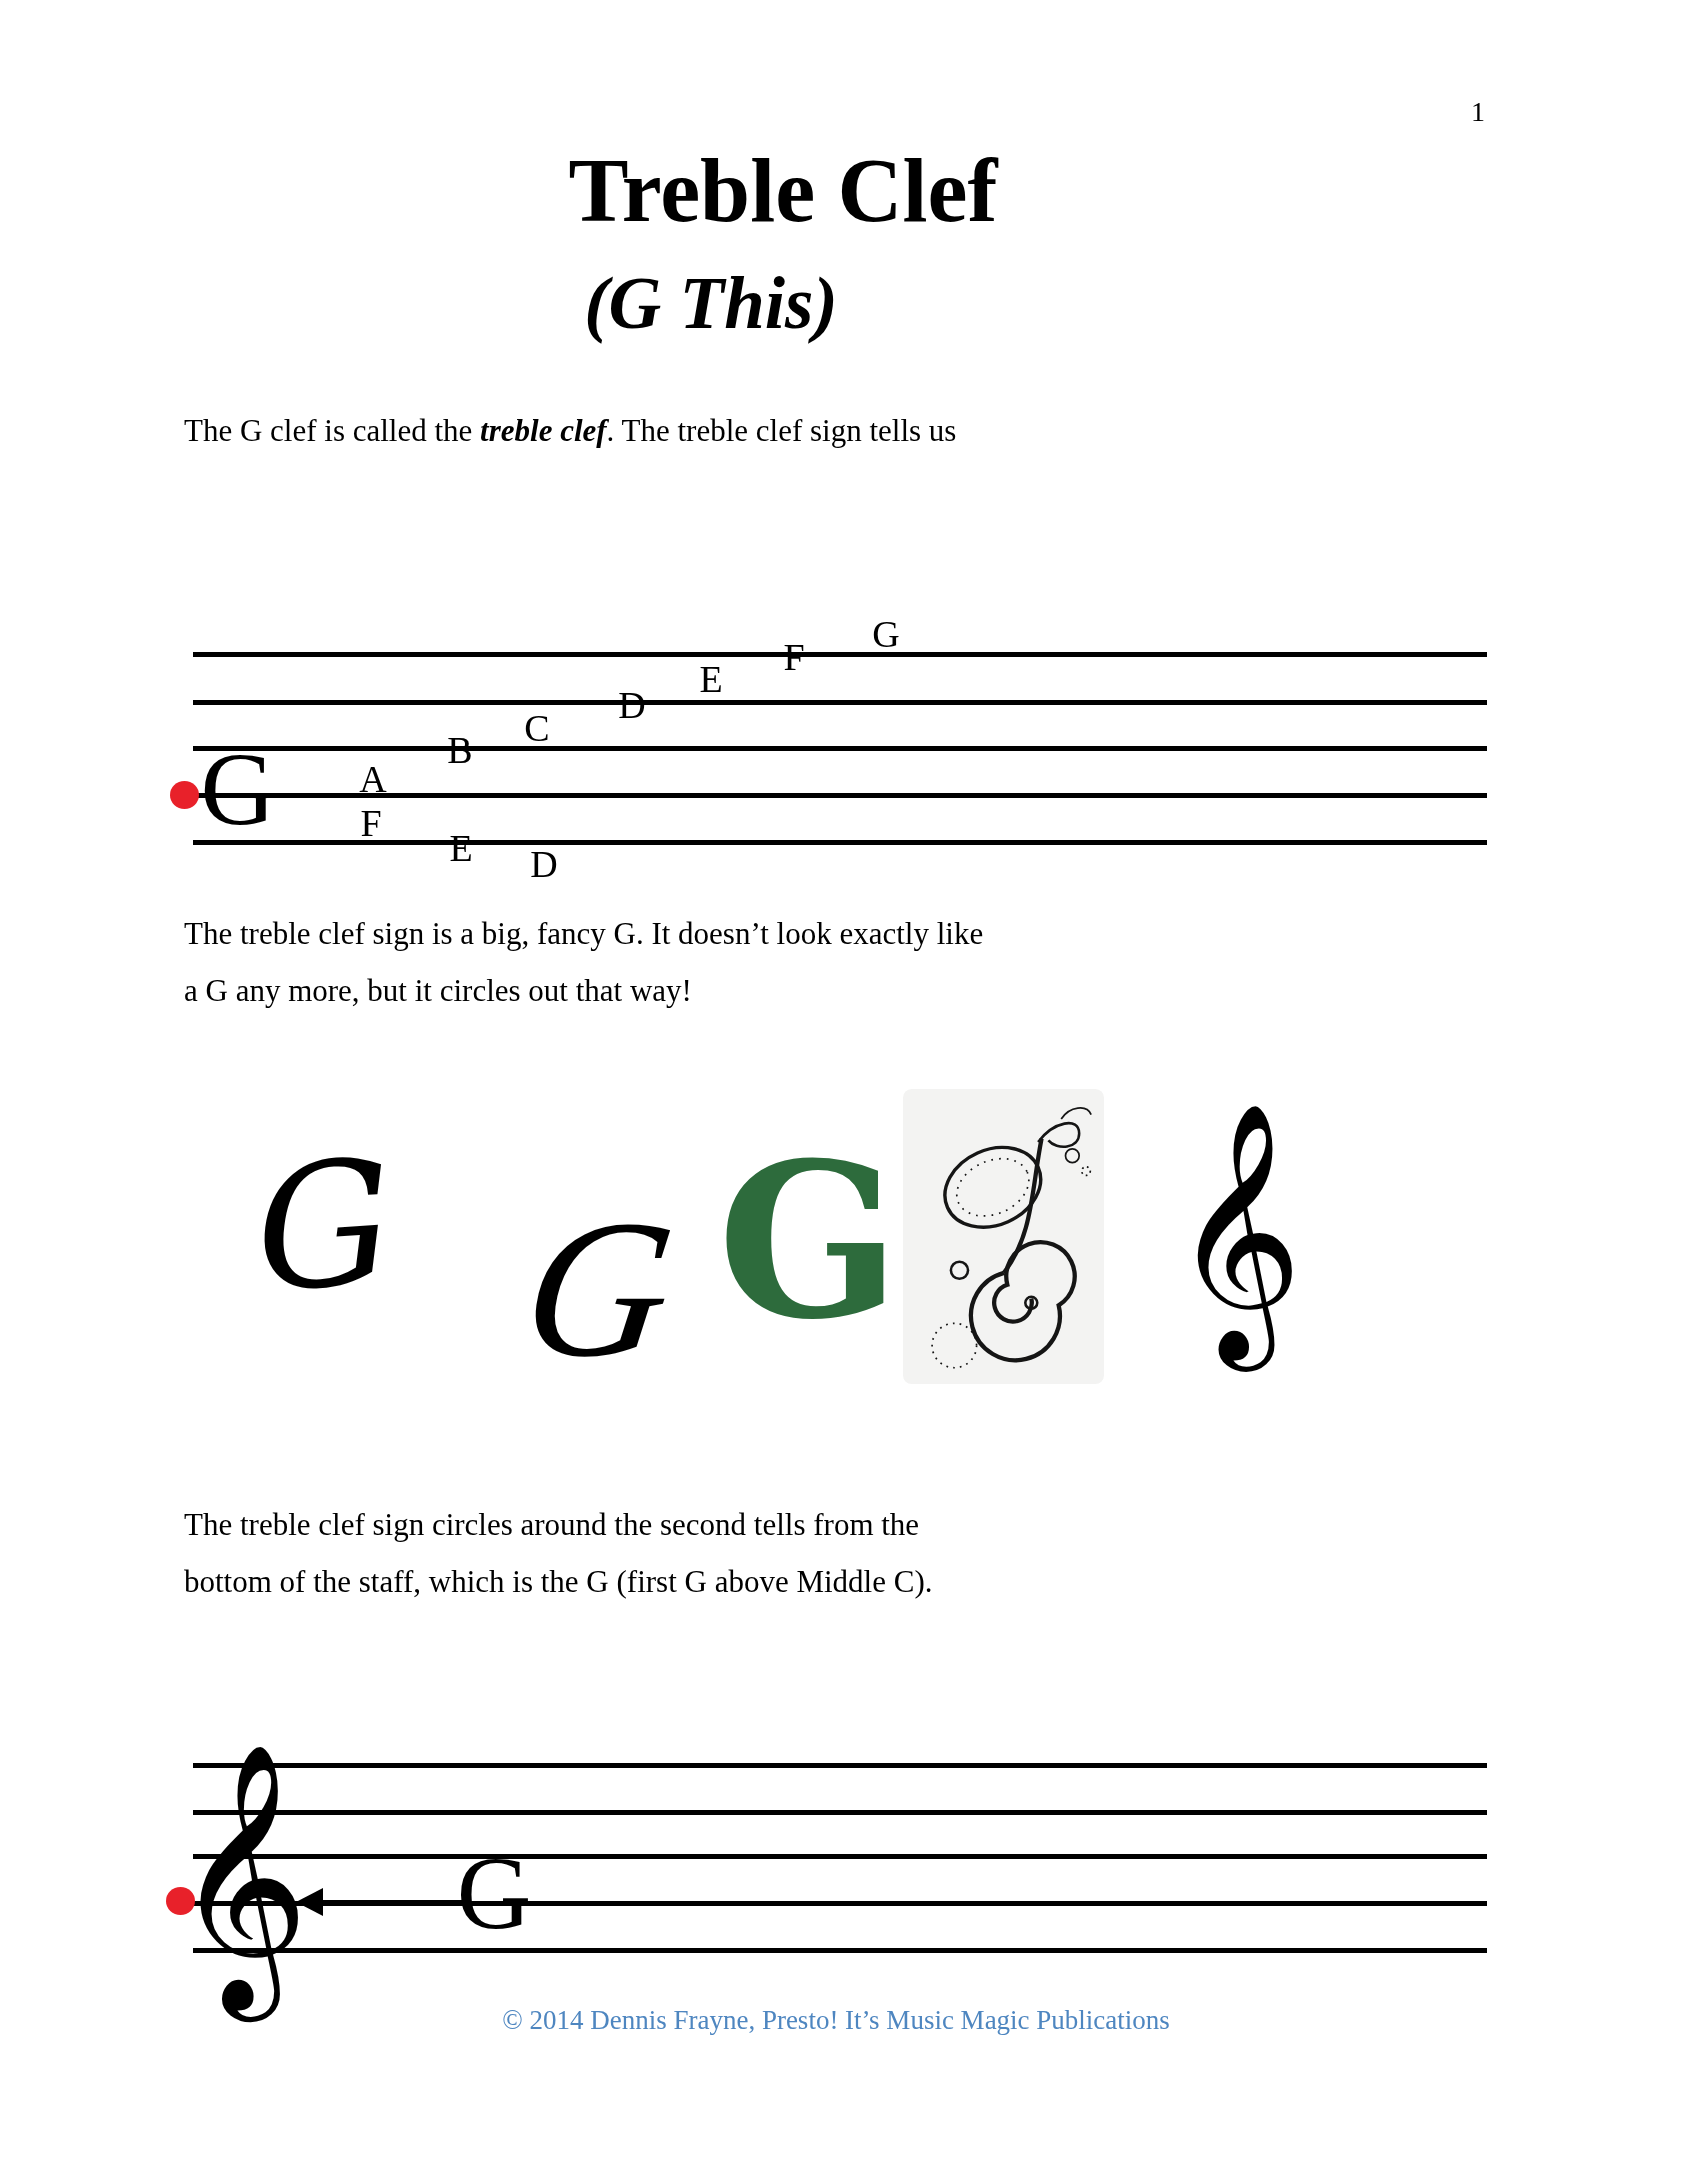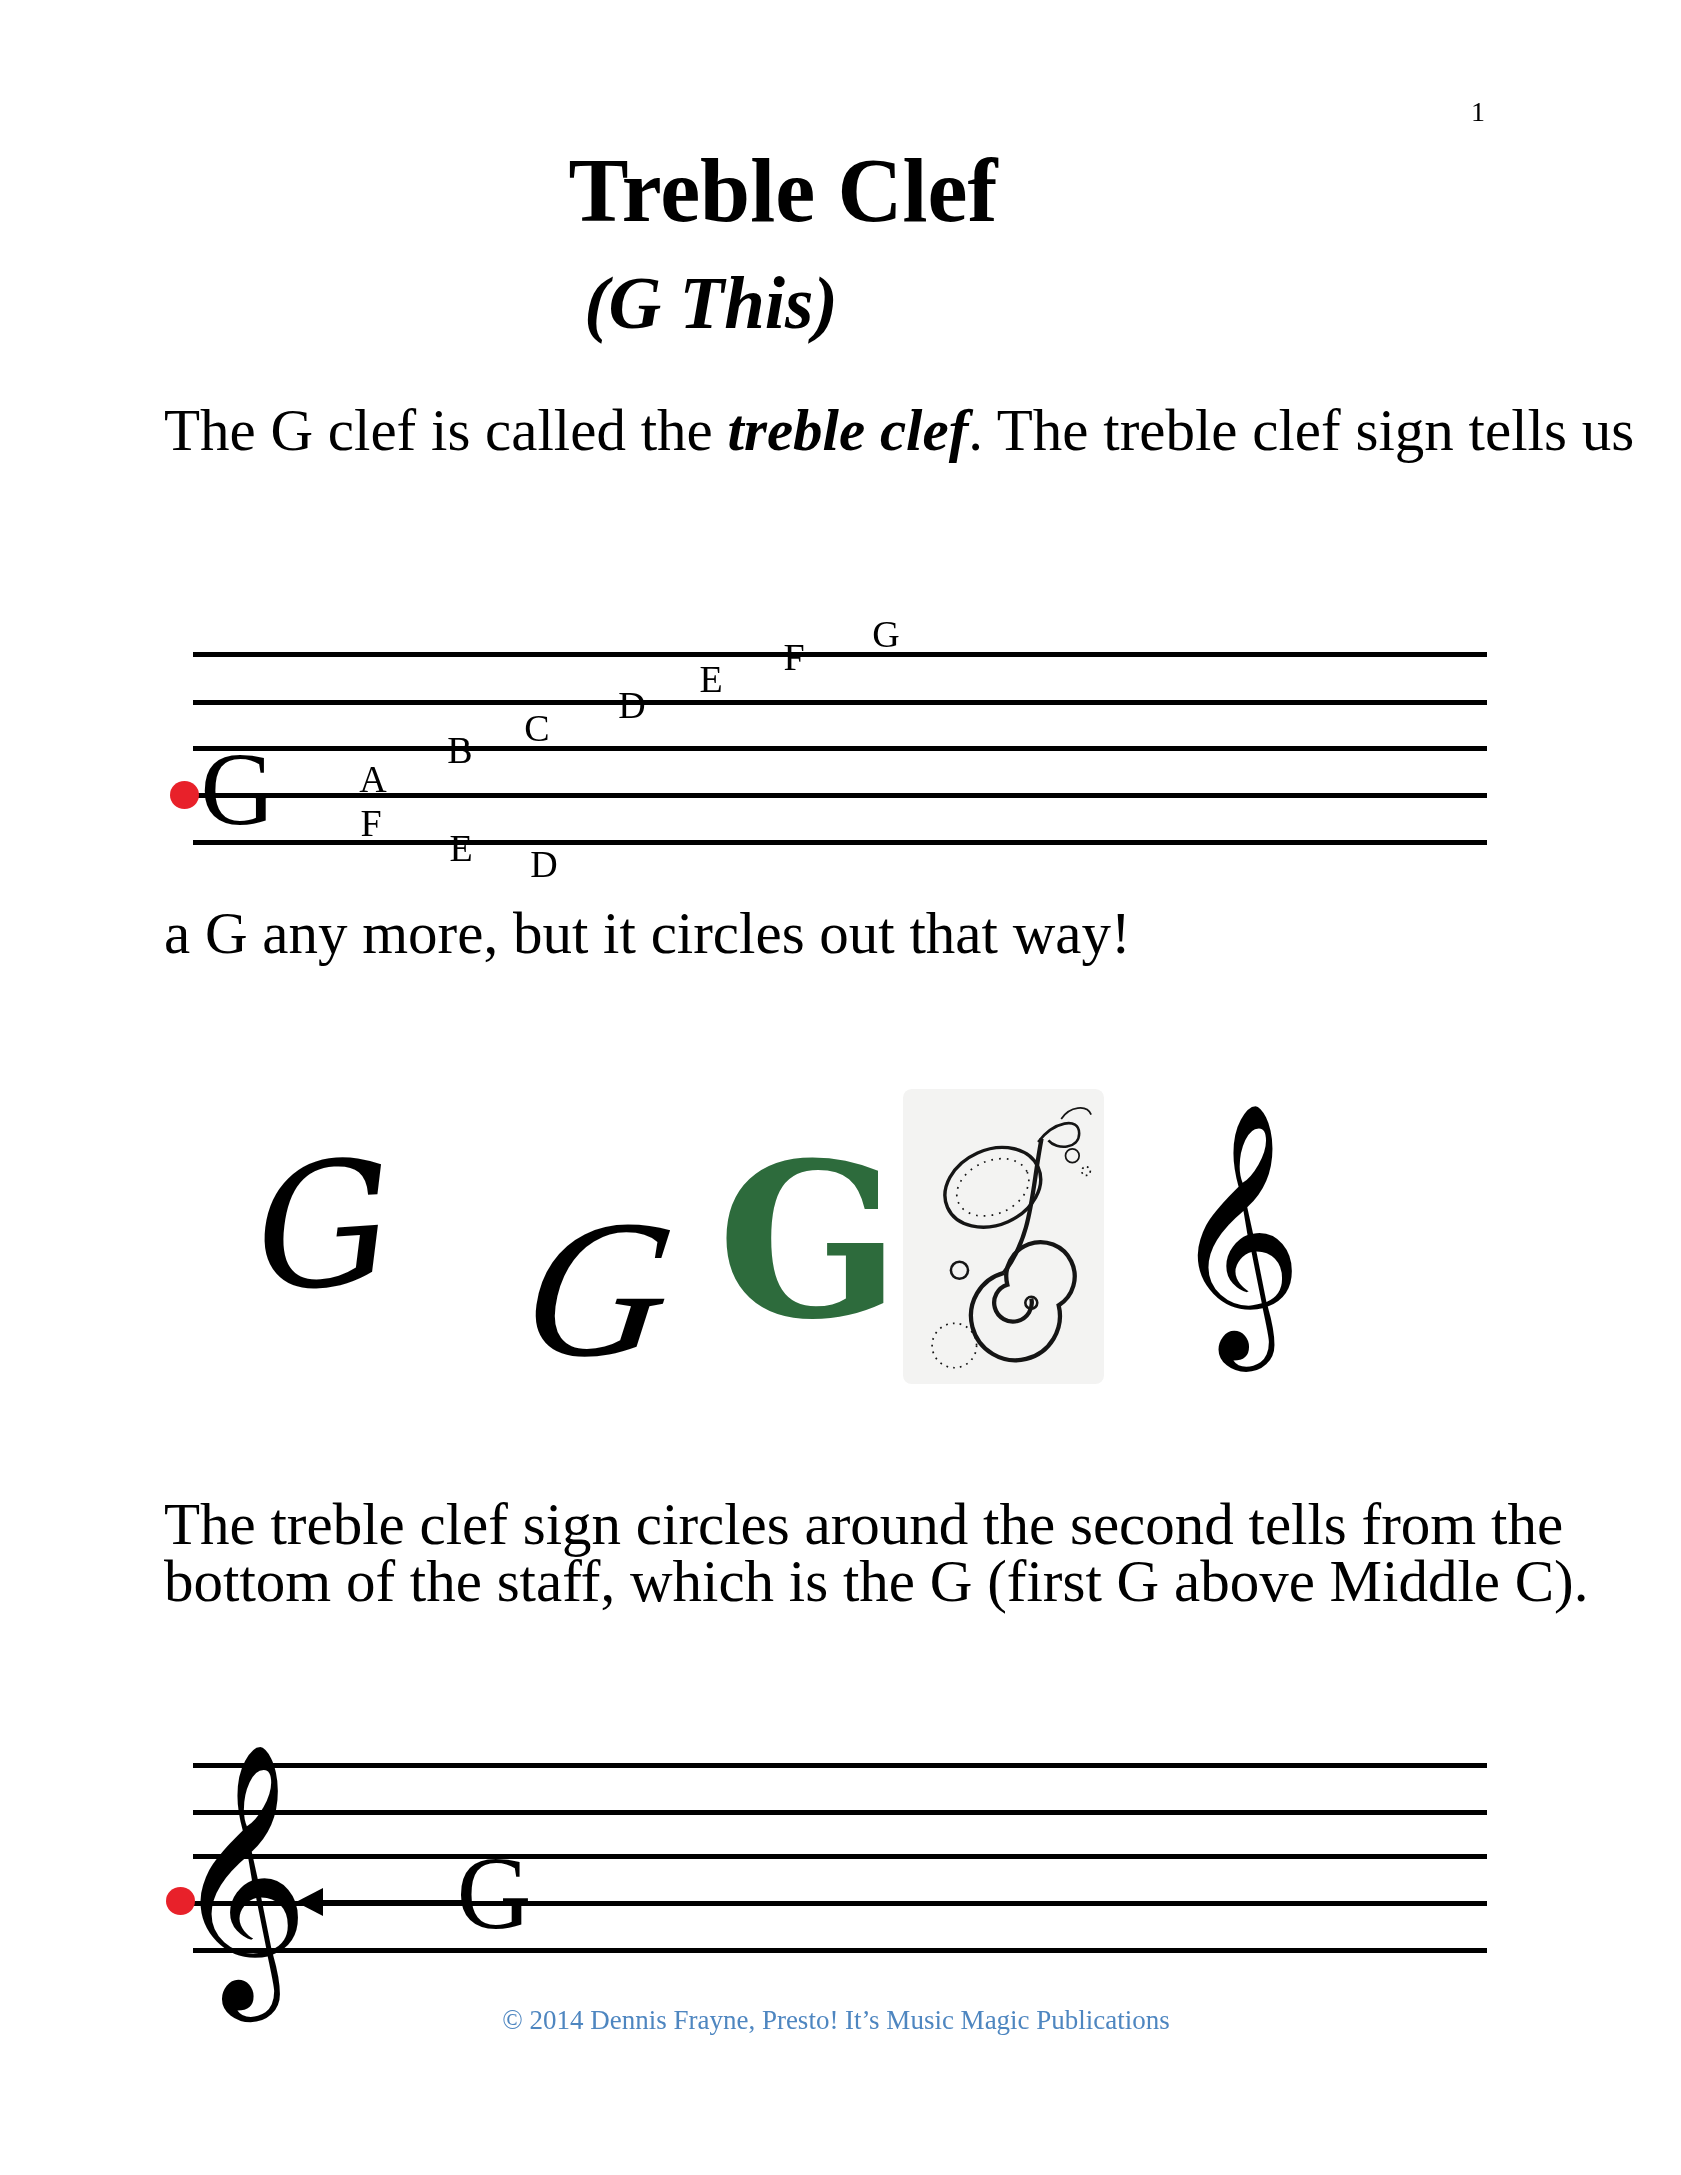--- a/index.html
+++ b/index.html
@@ -9,21 +9,21 @@
   }
   .abs{position:absolute;}
   .center-x{transform:translateX(-50%);}
 
   
   .page-number{left:1471px;top:96px;font-size:28px;}
   .title{left:783px;top:146px;font-size:90px;font-weight:bold;line-height:1;white-space:nowrap;}
   .subtitle{left:711px;top:267px;font-size:73px;font-weight:bold;font-style:italic;line-height:1;white-space:nowrap;}
 
   
-  .para{left:164px;font-size:59px;line-height:57px;white-space:nowrap;}
+  .para{left:184px;font-size:31px;line-height:57px;white-space:nowrap;}
   .para .em{font-weight:bold;font-style:italic;}
   .para1{top:402px;}
   .para2{top:905px;}
   .para3{top:1496px;}
 
   
   .staff-line{left:193px;width:1294px;height:5.1px;background:#000;}
   .red-dot{width:29px;height:28px;border-radius:50%;background:#e8212a;}
 
   .big-g{font-size:104px;line-height:1;transform:translate(-50%,-54%);}
@@ -76,20 +76,21 @@
   <div class="abs note-letter" style="left:373px;top:779px">A</div>
   <div class="abs note-letter" style="left:460px;top:750px">B</div>
   <div class="abs note-letter" style="left:537px;top:728px">C</div>
   <div class="abs note-letter" style="left:632px;top:705px">D</div>
   <div class="abs note-letter" style="left:711px;top:679px">E</div>
   <div class="abs note-letter" style="left:794px;top:657px">F</div>
   <div class="abs note-letter" style="left:886px;top:634px">G</div>
 </div>
 
 <div class="abs para para2">
+  <div>The treble clef sign is a big, fancy G. It doesn’t look exactly like</div>
   <div>a G any more, but it circles out that way!</div>
 </div>
 
 <div>
   <div class="abs fancy-g fancy-g1">G</div>
   <div class="abs fancy-g fancy-g2">G</div>
   <div class="abs fancy-g fancy-g3">G</div>
 
   <div class="abs swirl-panel">
     <svg width="201" height="295" viewBox="0 0 235 345">

